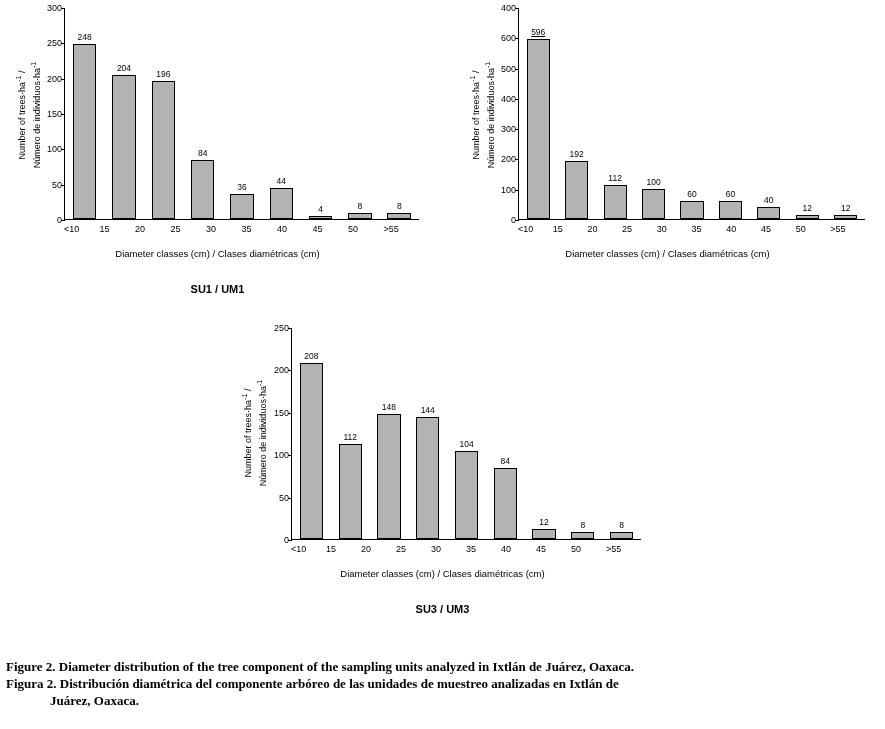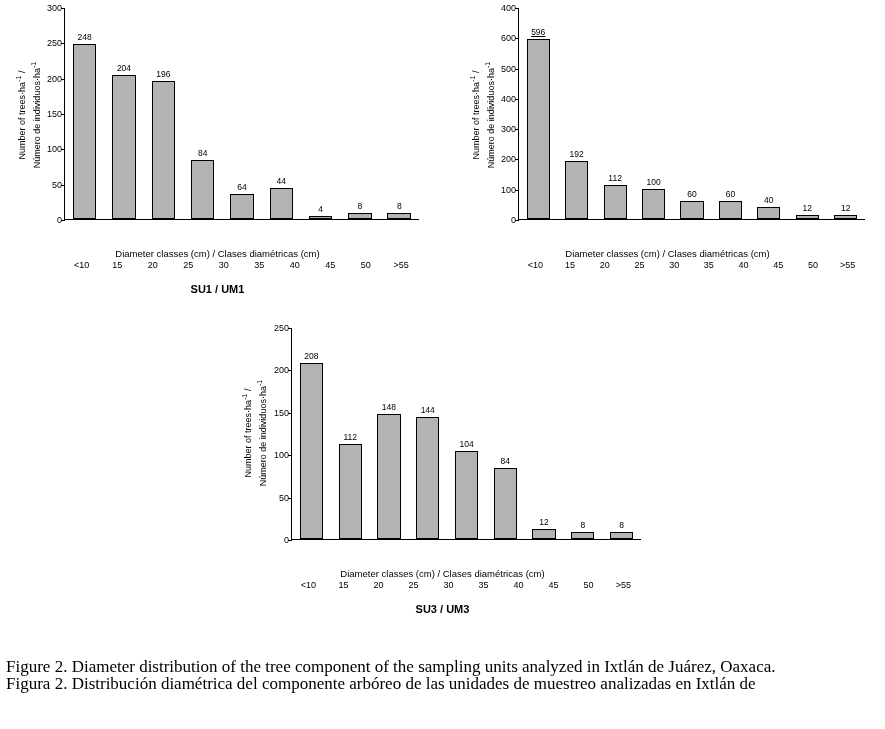--- a/index.html
+++ b/index.html
@@ -60,21 +60,21 @@
   .ytickmark{
     position:absolute;
     width:4px;height:1px;background:#000;
   }
   .xlabels{
     position:absolute;
     display:flex;
     justify-content:space-around;
     font-size:9px;
   }
-  .xlabels span{flex:1 1 0;text-align:center;margin-top:36px;}
+  .xlabels span{flex:1 1 0;text-align:left;}
   .axis-title{
     position:absolute;
     font-size:9.5px;
     text-align:center;
     width:100%;
   }
   .ytitle{
     position:absolute;
     font-size:9px;
     line-height:12px;
@@ -88,22 +88,22 @@
     width:100%;
     text-align:center;
     font-size:11px;
     font-weight:bold;
   }
   .figure-caption{
     position:absolute;
     left:6px;
     right:2px;
     font-family:"Liberation Serif", serif;
-    font-size:17px;
-    font-weight:normal;
+    font-size:13px;
+    font-weight:bold;
     line-height:17px;
   }
   .figure-caption .indent{ padding-left:44px; display:block;}
   sup{font-size:7px;}
 </style>
 </head>
 <body>
 
 <div class="panel" id="panel0" style="left:0px;top:0px;width:435px;height:300px;">
   <div class="ytitle" style="left:-62px;top:100px;width:180px;">
@@ -131,21 +131,21 @@
         </div>
         <div class="barwrap">
           <div class="barlabel" style="bottom: 140.507px;">196</div>
           <div class="bar" style="height: 138.507px;"></div>
         </div>
         <div class="barwrap">
           <div class="barlabel" style="bottom: 61.36px;">84</div>
           <div class="bar" style="height: 59.36px;"></div>
         </div>
         <div class="barwrap">
-          <div class="barlabel" style="bottom: 27.44px;">64</div>
+          <div class="barlabel" style="bottom: 27.44px;">36</div>
           <div class="bar" style="height: 25.44px;"></div>
         </div>
         <div class="barwrap">
           <div class="barlabel" style="bottom: 33.0933px;">44</div>
           <div class="bar" style="height: 31.0933px;"></div>
         </div>
         <div class="barwrap">
           <div class="barlabel" style="bottom: 4.82667px;">4</div>
           <div class="bar" style="height: 2.82667px;"></div>
         </div>
@@ -331,13 +331,14 @@
       <span>50</span>
       <span>&gt;55</span>
     </div>
   <div class="axis-title" style="left:0px;top:250px;">Diameter classes (cm) / Clases diamétricas (cm)</div>
   <div class="panel-caption" style="left:0px;top:285px;">SU3 / UM3</div>
 </div>
 
 <div class="figure-caption" style="top:658px;">
   <span>Figure 2. Diameter distribution of the tree component of the sampling units analyzed in Ixtlán de Juárez, Oaxaca.</span><br>
   <span>Figura 2. Distribución diamétrica del componente arbóreo de las unidades de muestreo analizadas en Ixtlán de</span>
+  <span class="indent">Juárez, Oaxaca.</span>
 </div>
 
 </body></html>

